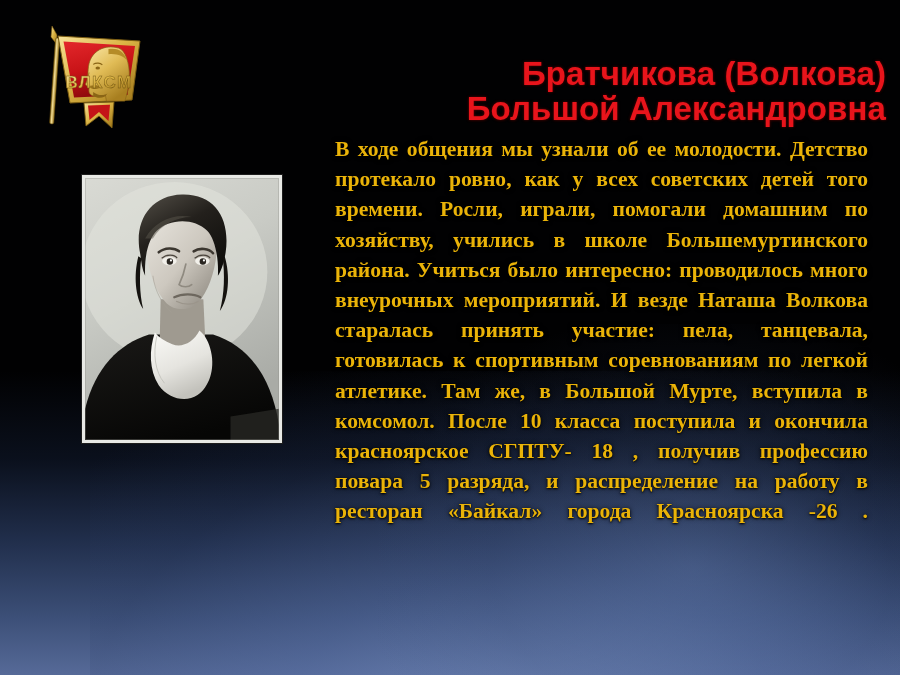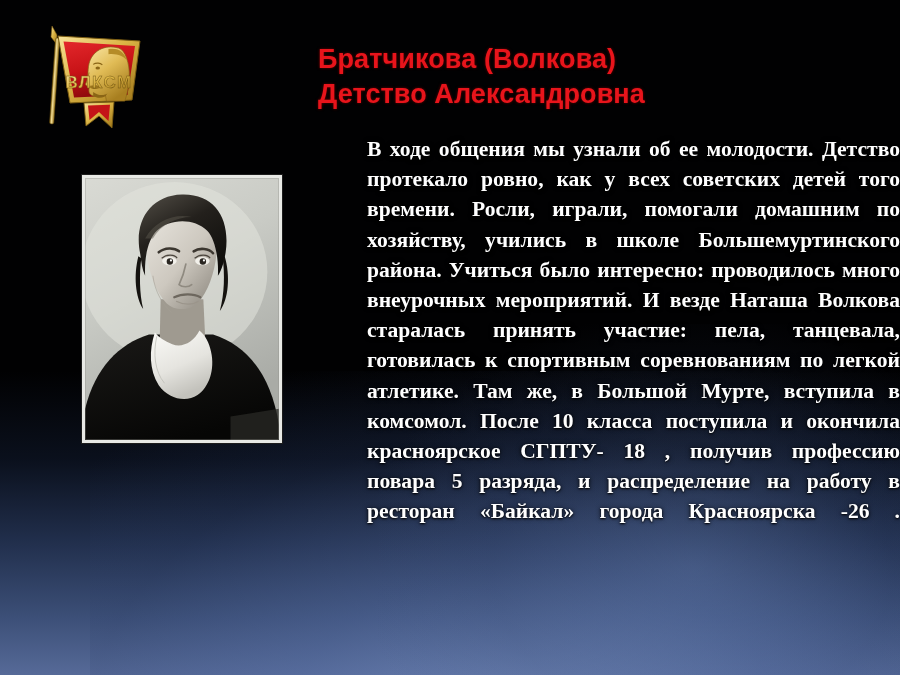--- a/index.html
+++ b/index.html
@@ -84,40 +84,40 @@
     border: 3px solid #e8e9e5;
     box-shadow: 0 0 0 1px #1d1d1d;
     overflow: hidden;
   }
   .photo-svg { display: block; width: 100%; height: 100%; }
 
   
   .title-block {
     position: absolute;
     left: 318px;
-    top: 42px;
+    top: 56px;
     width: 568px;
-    text-align: left;
+    text-align: right;
     font-family: "Liberation Sans", "DejaVu Sans", sans-serif;
     font-weight: bold;
-    font-size: 27px;
+    font-size: 33px;
     line-height: 35px;
     color: #e8141b;
     letter-spacing: 0.1px;
     text-shadow: 0 0 3px rgba(120,0,0,0.85), 0 1px 1px rgba(0,0,0,0.9);
   }
   .title-line { display: block; white-space: nowrap; }
 
   
   .body-block {
     position: absolute;
-    left: 367px;
+    left: 335px;
     top: 134px;
     width: 533px;
-    color: #ffffff;
+    color: #eab308;
     font-family: "Liberation Serif", "DejaVu Serif", serif;
     font-weight: bold;
     font-size: 21.6px;
     line-height: 30.2px;
     text-align: justify;
     text-justify: inter-word;
     text-shadow: 0 1px 2px rgba(0,0,0,0.95), 0 0 5px rgba(0,0,0,0.8);
     hyphens: none;
   }
   .body-block p {
@@ -277,20 +277,20 @@
       <path d="M70 100 C72 116 80 130 90 138" stroke="#a39e94" stroke-width="1" fill="none" opacity="0.6"></path>
 
       <path d="M150 244 L200 236 L200 268 L150 268 Z" fill="#2a2926" opacity="0.75"></path>
 
       <rect width="200" height="268" fill="none" stroke="#8e8f8a" stroke-width="2" opacity="0.35"></rect>
     </svg>
   </div>
 
   <div class="title-block">
     <span class="title-line">Братчикова (Волкова)</span>
-    <span class="title-line">Детство Александровна</span>
+    <span class="title-line">Большой Александровна</span>
   </div>
 
   <div class="body-block">
     <p>В ходе общения мы узнали об ее молодости. Детство протекало ровно, как у всех советских детей того времени. Росли, играли, помогали домашним по хозяйству, учились в школе Большемуртинского района. Учиться было интересно: проводилось много внеурочных мероприятий. И везде Наташа Волкова старалась принять участие: пела, танцевала, готовилась к спортивным соревнованиям по легкой атлетике. Там же, в Большой Мурте, вступила в комсомол. После 10 класса поступила и окончила красноярское СГПТУ- 18 , получив профессию повара 5 разряда, и распределение на работу в ресторан «Байкал» города Красноярска -26 .</p>
   </div>
 
 </div>
 
 </body></html>

